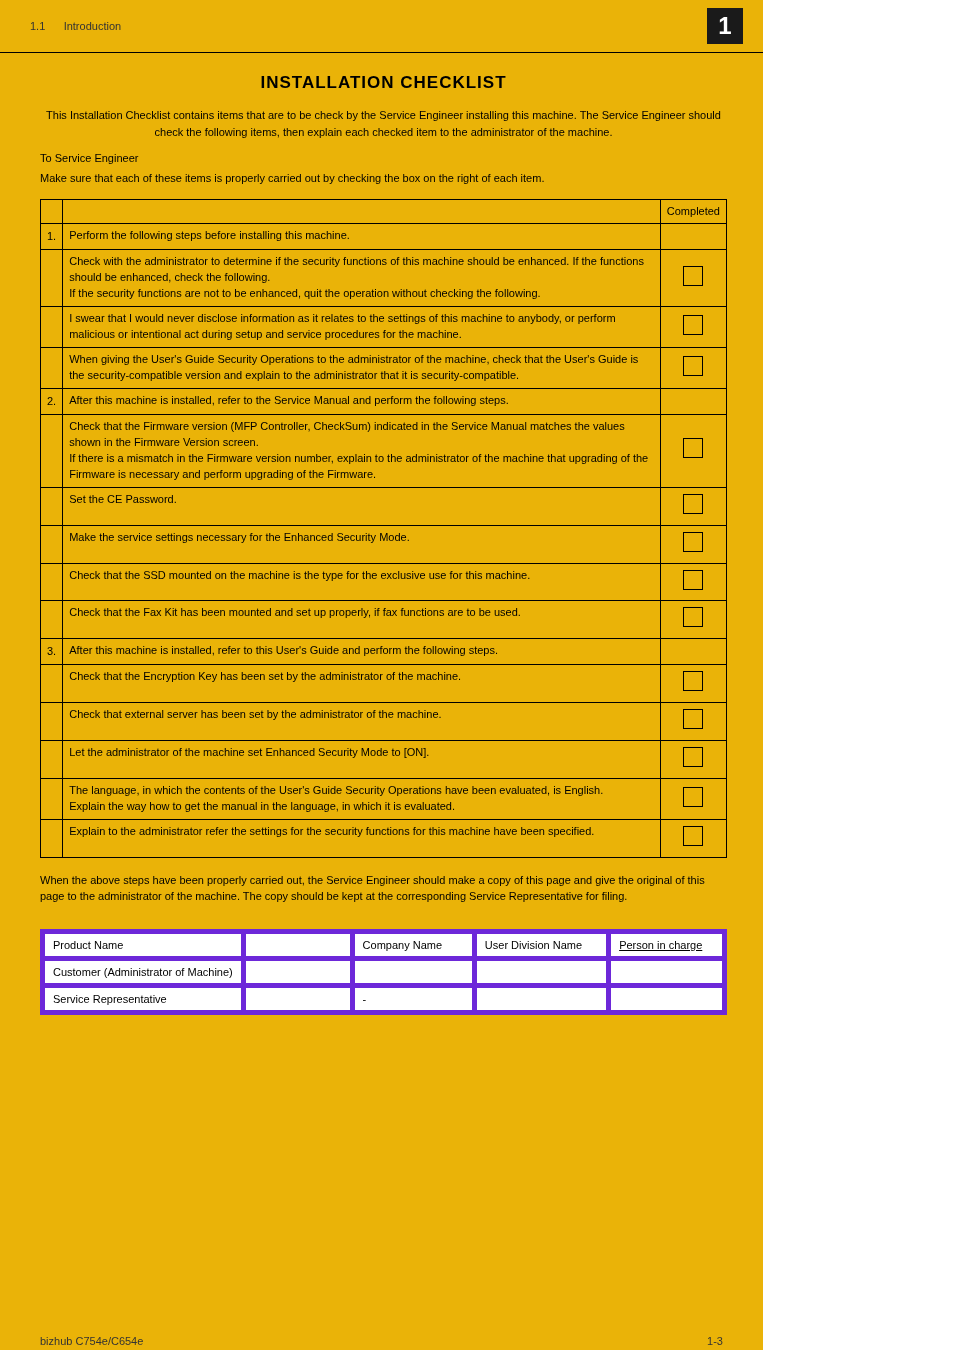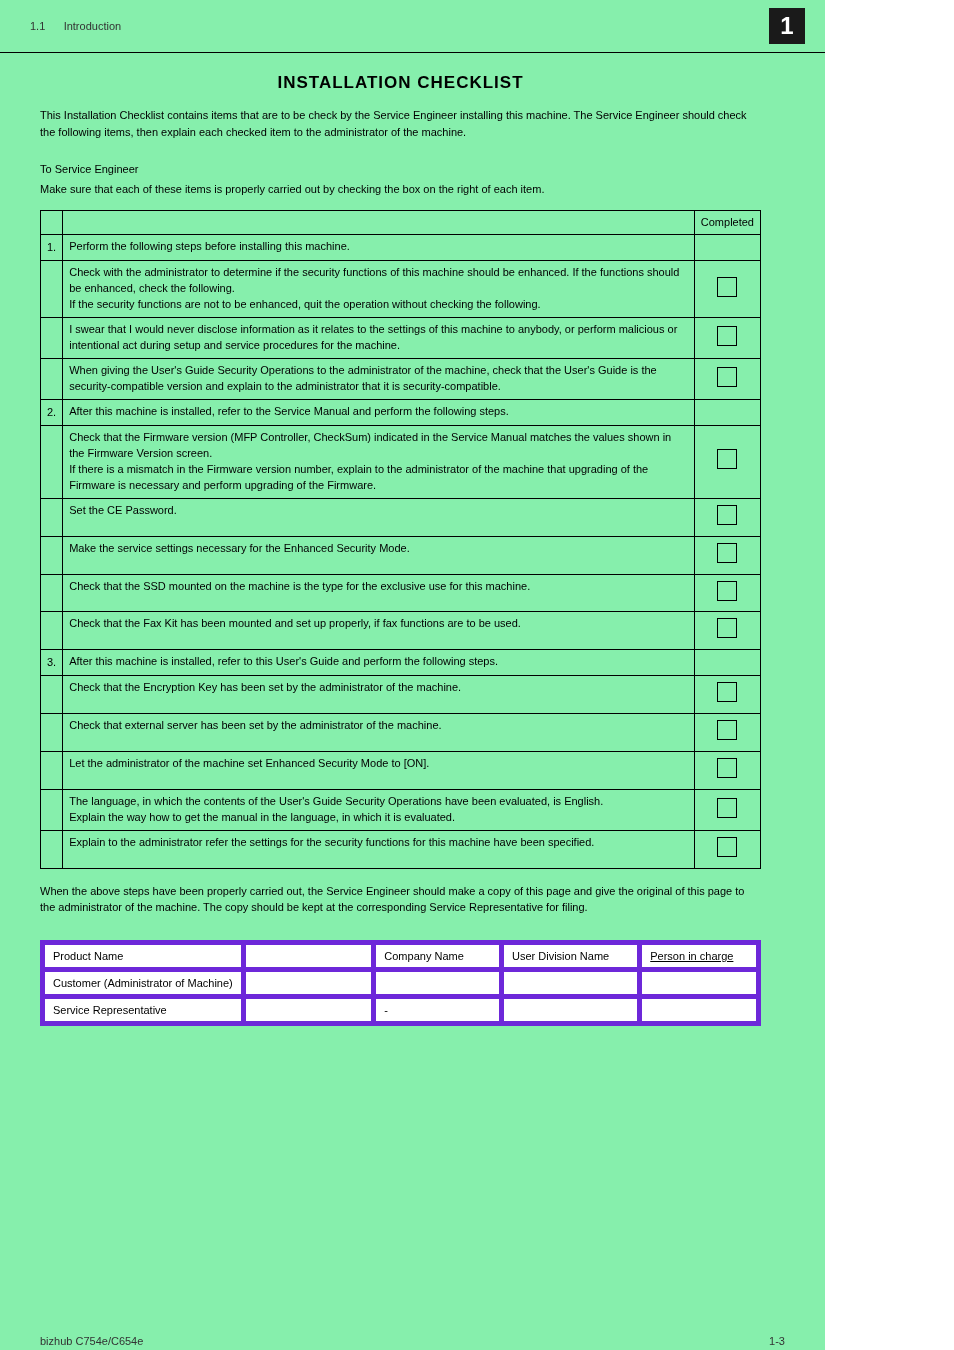--- a/index.html
+++ b/index.html
@@ -6,25 +6,25 @@
     body {
       font-family: Arial, sans-serif;
       font-size: 11px;
       background: #fff;
       color: #000;
       width: 954px;
       min-height: 1350px;
       position: relative;
     }
     .page {
-      width: 825px;
+      width: 763px;
       min-height: 1350px;
       padding: 0;
       position: relative;
-      background: #86efac;
+      background: #eab308;
     }
     .header {
       display: flex;
       align-items: center;
       justify-content: space-between;
       padding: 8px 20px 8px 30px;
       border-bottom: 1px solid #000;
       margin-bottom: 0;
     }
     .header-left {
@@ -36,33 +36,34 @@
       height: 36px;
       background: #1a1a1a;
       color: #fff;
       display: flex;
       align-items: center;
       justify-content: center;
       font-size: 24px;
       font-weight: bold;
     }
     .content {
-      padding: 20px 64px 30px 40px;
+      padding: 20px 36px 30px 40px;
     }
     .title {
       font-size: 17px;
       font-weight: bold;
       text-align: center;
       margin-bottom: 14px;
       letter-spacing: 1px;
     }
     .intro-text {
       font-size: 11px;
       line-height: 1.5;
-      margin-bottom: 23px;
+      margin-bottom: 12px;
+      text-align: center;
     }
     .to-engineer {
       font-size: 11px;
       margin-bottom: 6px;
     }
     .make-sure {
       font-size: 11px;
       line-height: 1.5;
       margin-bottom: 12px;
     }

